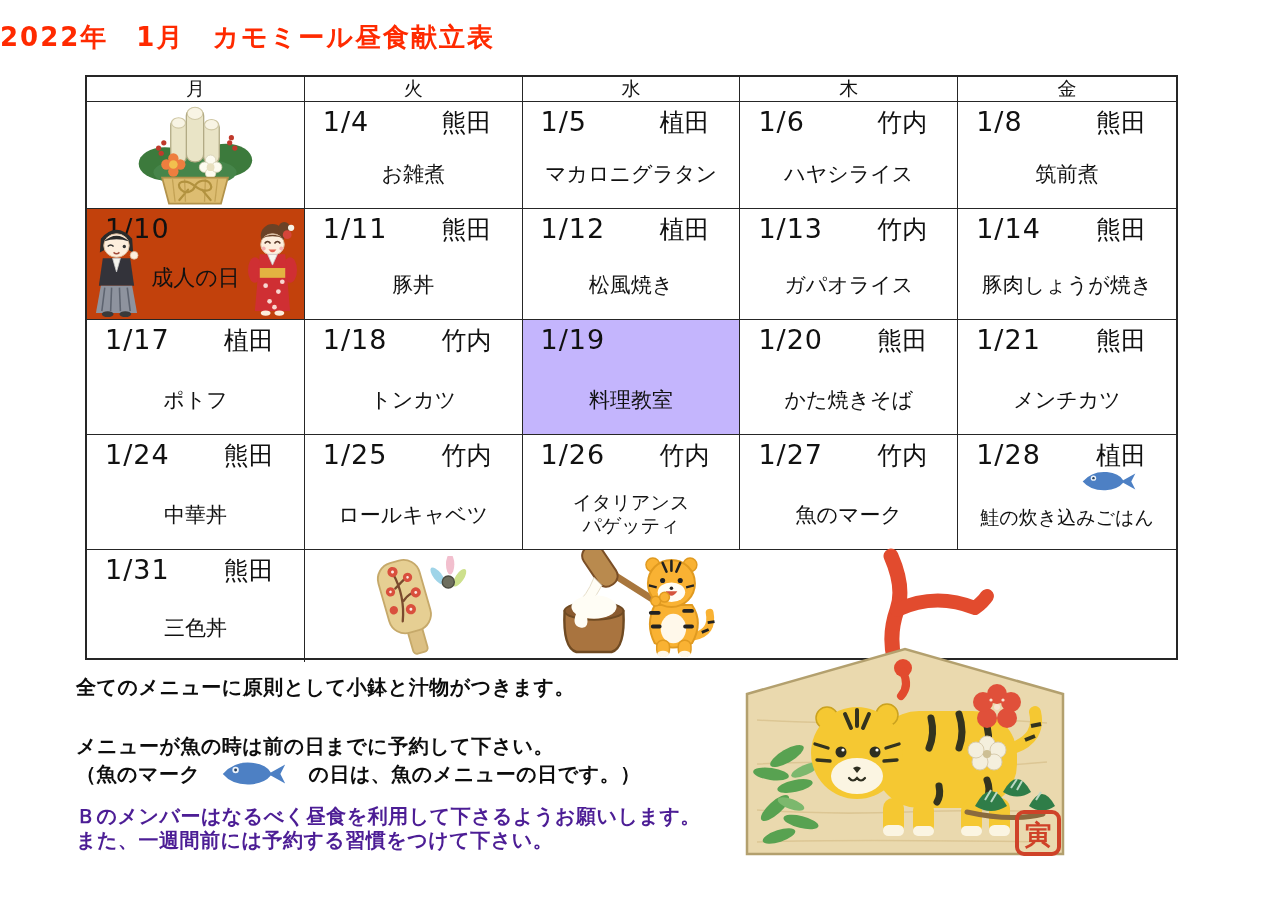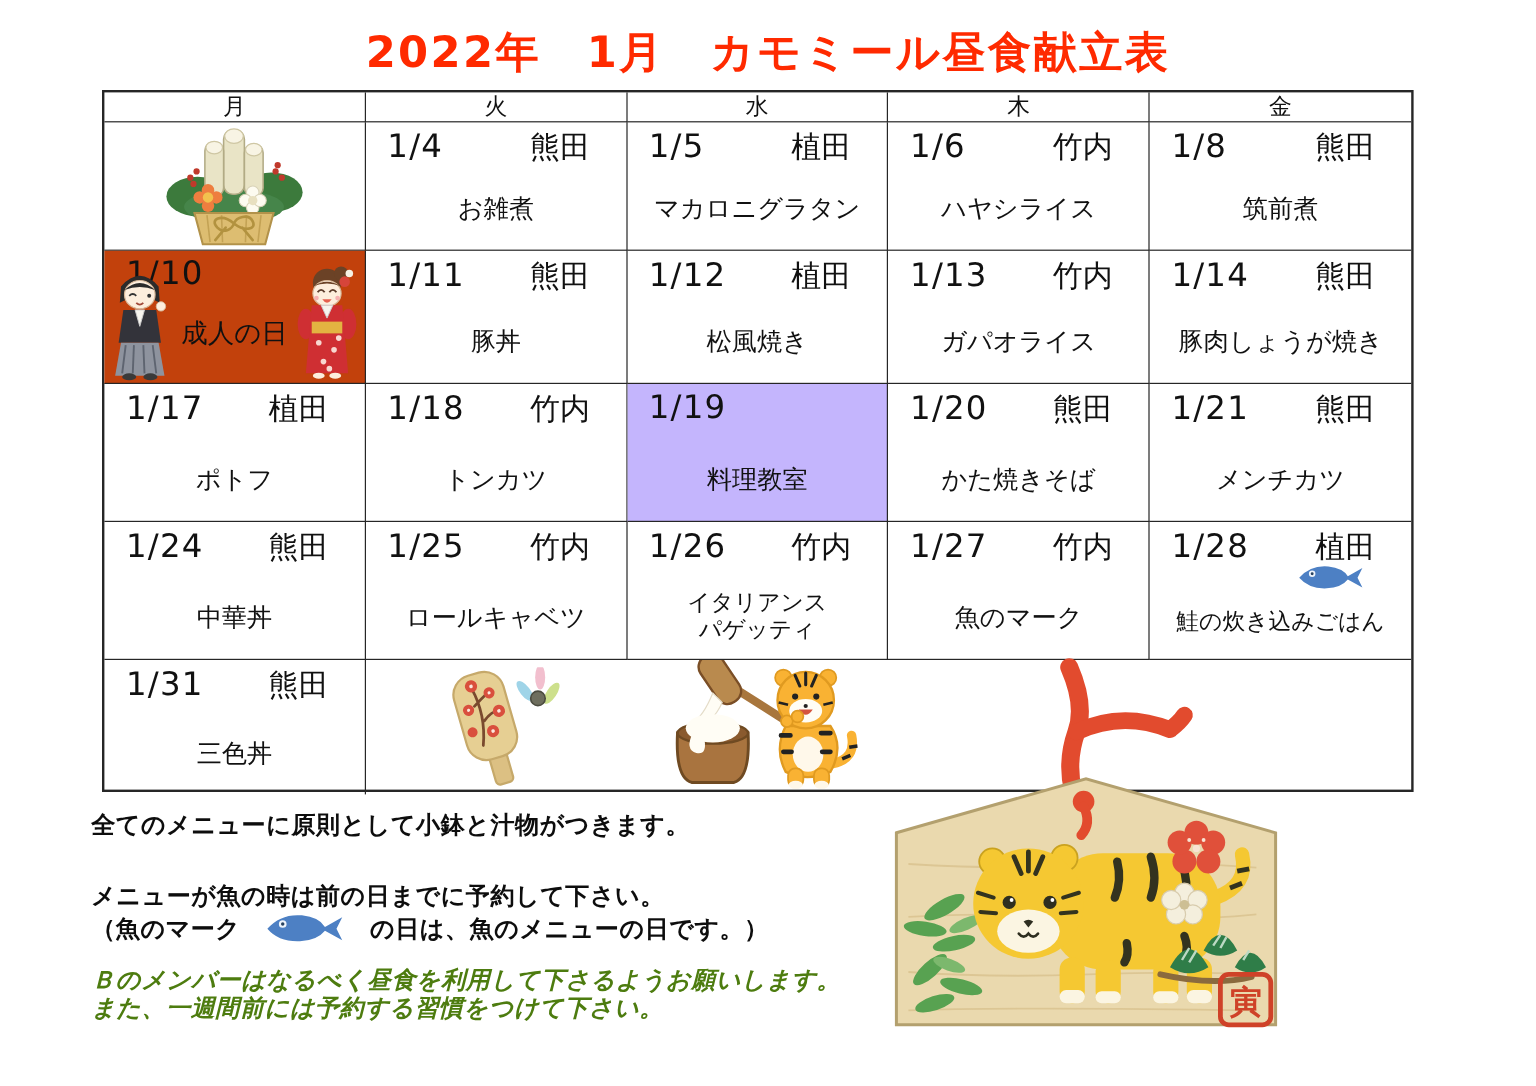--- a/index.html
+++ b/index.html
@@ -2,22 +2,22 @@
 <html><head>
 <meta charset="utf-8">
 <style>
   html,body{margin:0;padding:0;}
   body{
     width:1280px;height:905px;position:relative;background:#ffffff;
     font-family:"DejaVu Sans","Liberation Sans",sans-serif;color:#111;overflow:hidden;
   }
   *{box-sizing:border-box;}
   .page-title{
-    position:absolute;top:20px;left:0;width:100%;text-align:center;
-    font-size:36px;font-weight:900;color:#ff2a00;letter-spacing:2px;
+    position:absolute;top:20px;left:0;width:100%;
+    font-size:26px;font-weight:900;color:#ff2a00;letter-spacing:2px;
   }
   .calendar{
     position:absolute;left:85px;top:75px;width:1093px;height:585px;
     display:grid;grid-template-columns:repeat(5,1fr);
     grid-template-rows:25px 107px 111px 115px 115px 112px;
     border:2px solid #262626;background:#fff;z-index:1;
   }
   .hcell{
     border-right:1.6px solid #262626;border-bottom:1.6px solid #262626;
     display:flex;align-items:center;justify-content:center;font-size:19px;
@@ -38,21 +38,21 @@
   .event{background:#c4b5fd;}
   .imgcell{display:flex;align-items:center;justify-content:center;}
   .mergedcell{grid-column:2/6;position:relative;}
   .boy-ill{position:absolute;left:2px;bottom:2px;}
   .girl-ill{position:absolute;right:3px;bottom:2px;}
   .seijin-label{position:absolute;left:0;right:0;bottom:26px;text-align:center;font-size:22px;}
   .fish-in-cell{position:absolute;left:55%;top:33px;}
   .hagoita-pos{position:absolute;left:46px;top:6px;}
   .mochitiger-pos{position:absolute;left:240px;top:0px;}
   .note{position:absolute;left:76px;font-weight:800;font-size:20px;letter-spacing:0.5px;color:#0d0d0d;white-space:nowrap;z-index:2;}
-  .note.red{color:#4d7c0f;font-style:italic;}
+  .note.red{color:#4c1d95;}
   #note1{top:674px;}
   #note2{top:733px;}
   #note3{top:758px;display:flex;align-items:center;gap:16px;}
   #noteR1{top:803px;}
   #noteR2{top:827px;}
   .ema-pos{position:absolute;left:735px;top:548px;z-index:5;pointer-events:none;}
 </style>
 </head>
 <body>
 

